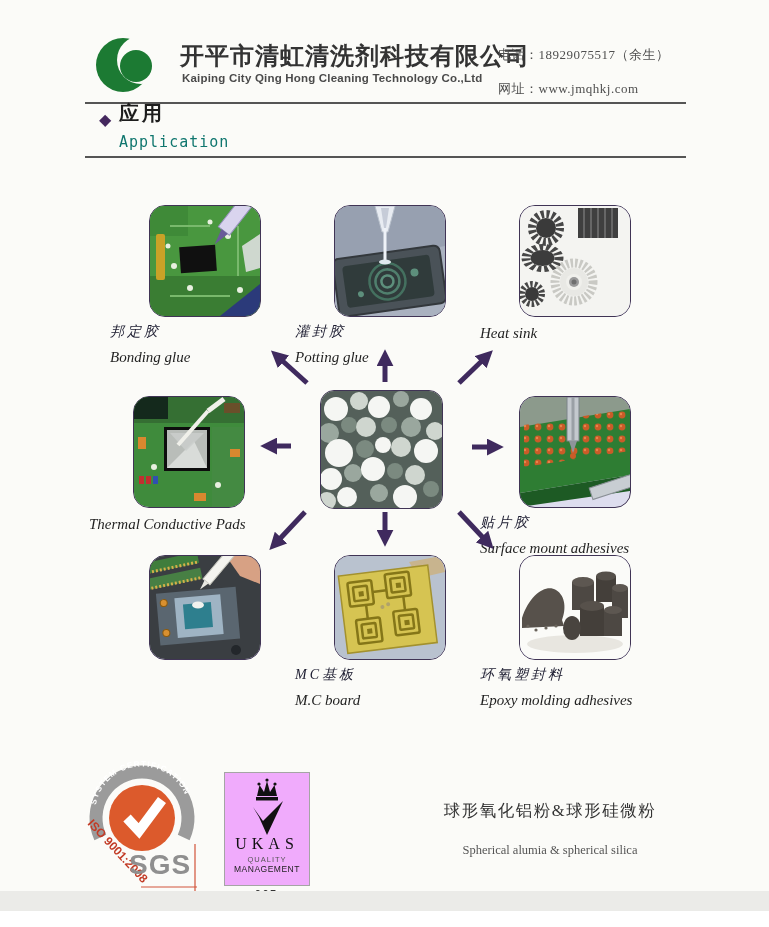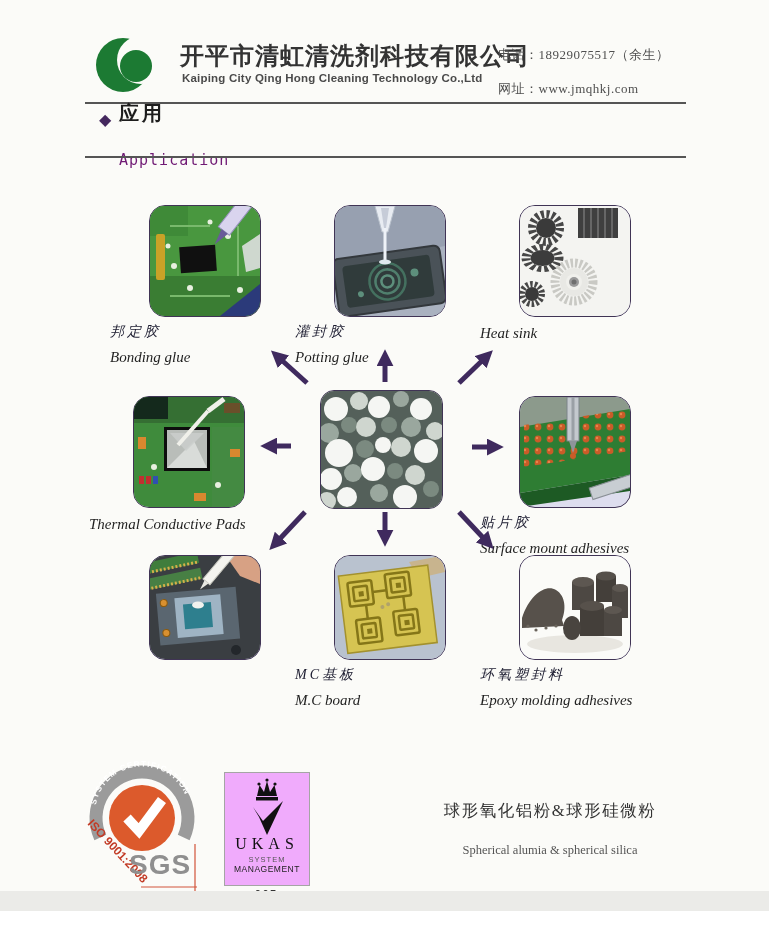--- a/index.html
+++ b/index.html
@@ -14,21 +14,21 @@
   .co-en{left:182px;top:72px;font-size:11.5px;font-weight:700;color:#4a4a4a;letter-spacing:.2px;}
   .contact{left:498px;top:46px;font-family:"Liberation Serif",serif;font-size:13px;color:#4f4f4f;}
   .contact .row{margin-bottom:16px;letter-spacing:.5px;}
 
   
   .rule{left:85px;width:601px;height:2px;background:#555;}
   .r1{top:102px}.r2{top:156px}
   .diamond{left:99px;top:112px;font-size:16px;color:#44285e;line-height:1;}
   .sec-zh{left:119px;top:100px;font-size:20px;font-weight:600;letter-spacing:3px;color:#1d1d1d;}
   .sec-en{left:119px;top:133px;font-family:"DejaVu Sans Mono",monospace;font-size:15px;
-          letter-spacing:1px;color:#701a75;margin-top:18px;}
+          letter-spacing:1px;color:#0f766e;}
 
   
   .app-item{position:absolute;width:190px;text-align:left;margin:0;font-style:italic;}
   .app-img{width:110px;height:110px;margin:0 auto;border:1.5px solid #403455;border-radius:16px;
            overflow:hidden;background:#dde;}
   .app-img.short{height:103px;}
   .app-img svg,.center-box svg{display:block;width:100%;height:100%;}
   .cap-zh{margin-top:6px;font-family:"Liberation Serif",serif;font-size:14px;letter-spacing:3px;color:#1b1b2f;}
   .cap-en{margin-top:8px;font-family:"Liberation Serif",serif;font-size:15px;color:#1f1f1f;}
   .center-box{left:320px;top:390px;width:121px;height:117px;border:1.5px solid #403455;
@@ -381,21 +381,21 @@
           <path d="M17,20 h22 v3.5 h-22 z"></path>
           <path d="M18,19 l2.5,-11 4.5,7 3,-11 3,11 4.5,-7 2.5,11 z"></path>
           <circle cx="20" cy="7" r="1.6"></circle>
             <circle cx="28" cy="3" r="1.6"></circle>
             <circle cx="36" cy="7" r="1.6"></circle>
           <path d="M14,30 L24,44 L44,24 L28,58 L20,40 Z"></path>
         </g>
       </svg>
     </div>
     <div class="ukas-name">UKAS</div>
-    <div class="ukas-q">SYSTEM</div>
+    <div class="ukas-q">QUALITY</div>
     <div class="ukas-m">MANAGEMENT</div>
   </div>
   <div class="abs ukas-num">005</div>
 
   <div class="abs product">
     <div class="prod-zh">球形氧化铝粉&amp;球形硅微粉</div>
     <div class="prod-en">Spherical alumia &amp; spherical silica</div>
   </div>
 
   <div class="abs bottom-edge"></div>

